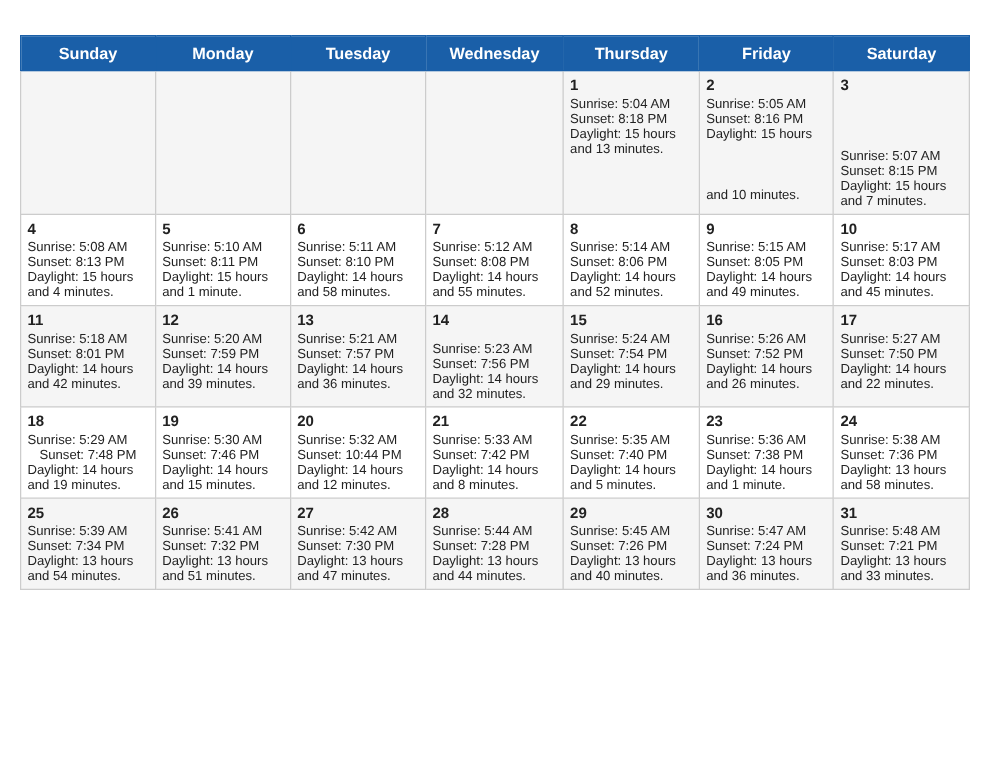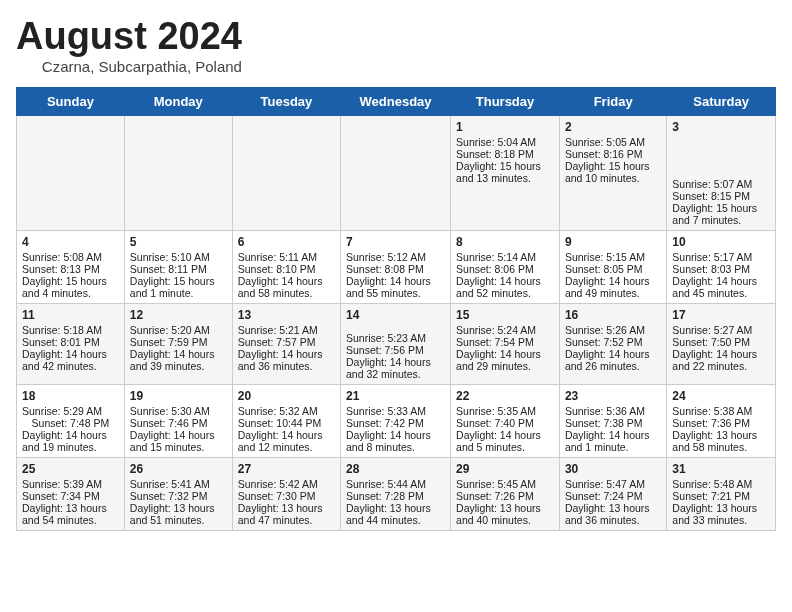--- a/index.html
+++ b/index.html
@@ -88,24 +88,20 @@
       background: #fff !important;
     }
     tbody tr:nth-child(odd) td.empty {
       background: #f5f5f5 !important;
     }
   </style>
 </head>
 <body>
 
 <div class="header">
-  <div class="title-block">
-    <div class="month-year">August 2024</div>
-    <div class="location">Czarna, Subcarpathia, Poland</div>
-  </div>
 </div>
 
 <table>
   <thead>
     <tr>
     <th>Sunday</th>
         <th>Monday</th>
         <th>Tuesday</th>
         <th>Wednesday</th>
         <th>Thursday</th>
@@ -124,21 +120,21 @@
           <span style="display: block;">Sunrise: 5:04 AM</span>
           <span style="display: block;">Sunset: 8:18 PM</span>
           <span style="display: block;">Daylight: 15 hours</span>
           <span style="display: block;">and 13 minutes.</span>
         </td>
         <td>
           <span class="day-num">2</span>
           <span style="display: block;">Sunrise: 5:05 AM</span>
           <span style="display: block;">Sunset: 8:16 PM</span>
           <span style="display: block;">Daylight: 15 hours</span>
-          <span style="display: block;">and 10 minutes.</span>
+          <span style="display: block; margin-top: 37px;">and 10 minutes.</span>
         </td>
         <td>
           <span class="day-num">3</span>
           <span style="display: block; margin-top: 44px;">Sunrise: 5:07 AM</span>
           <span style="display: block;">Sunset: 8:15 PM</span>
           <span style="display: block;">Daylight: 15 hours</span>
           <span style="display: block;">and 7 minutes.</span>
         </td>
       </tr>
       <tr>

